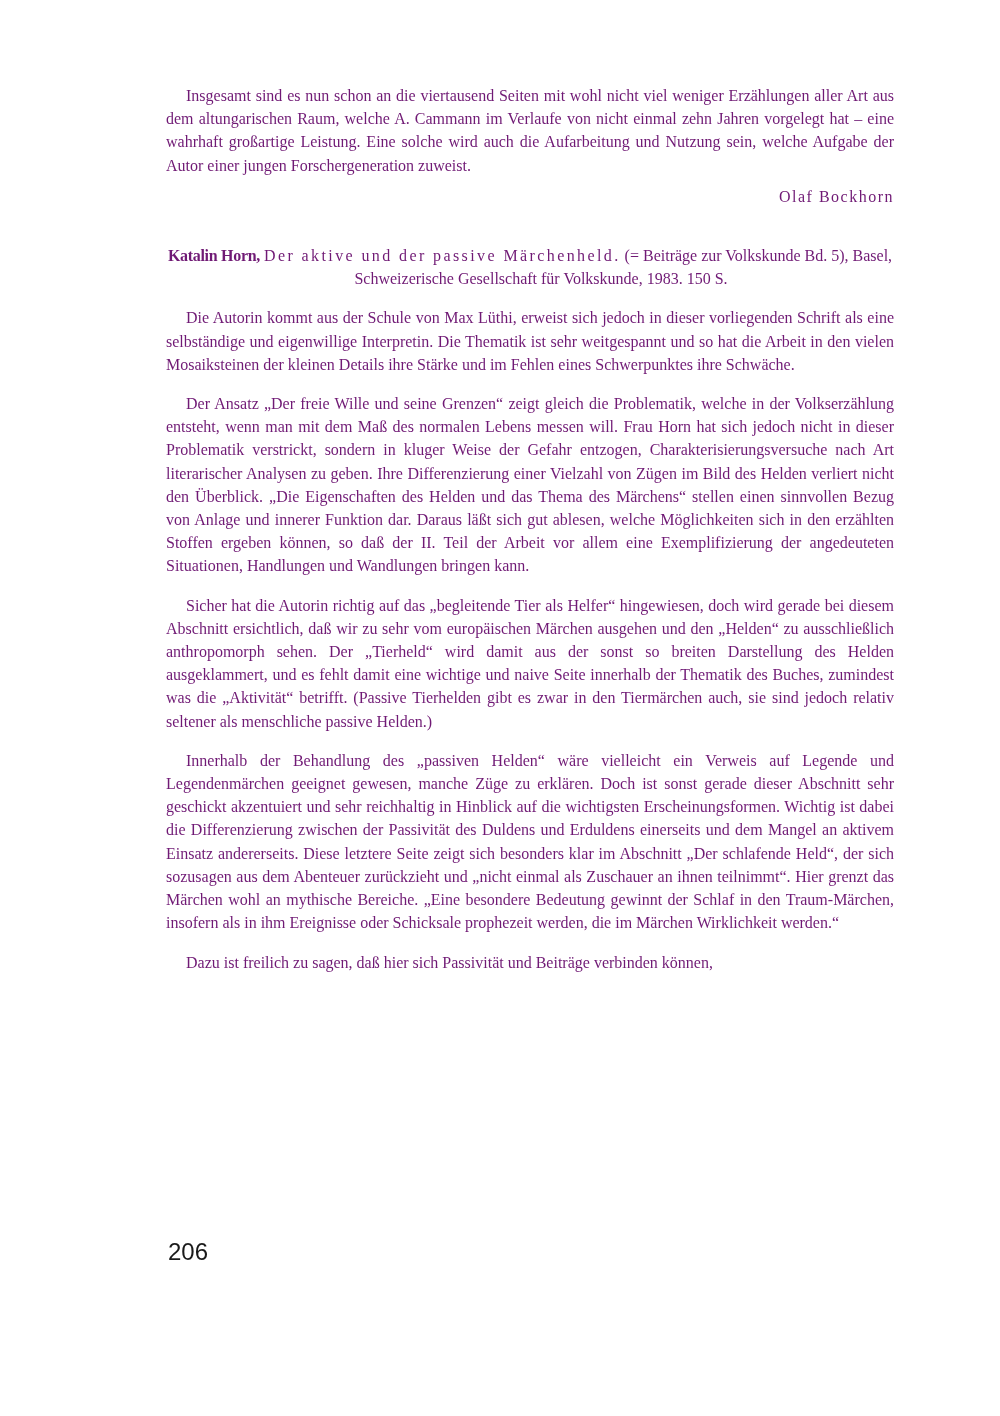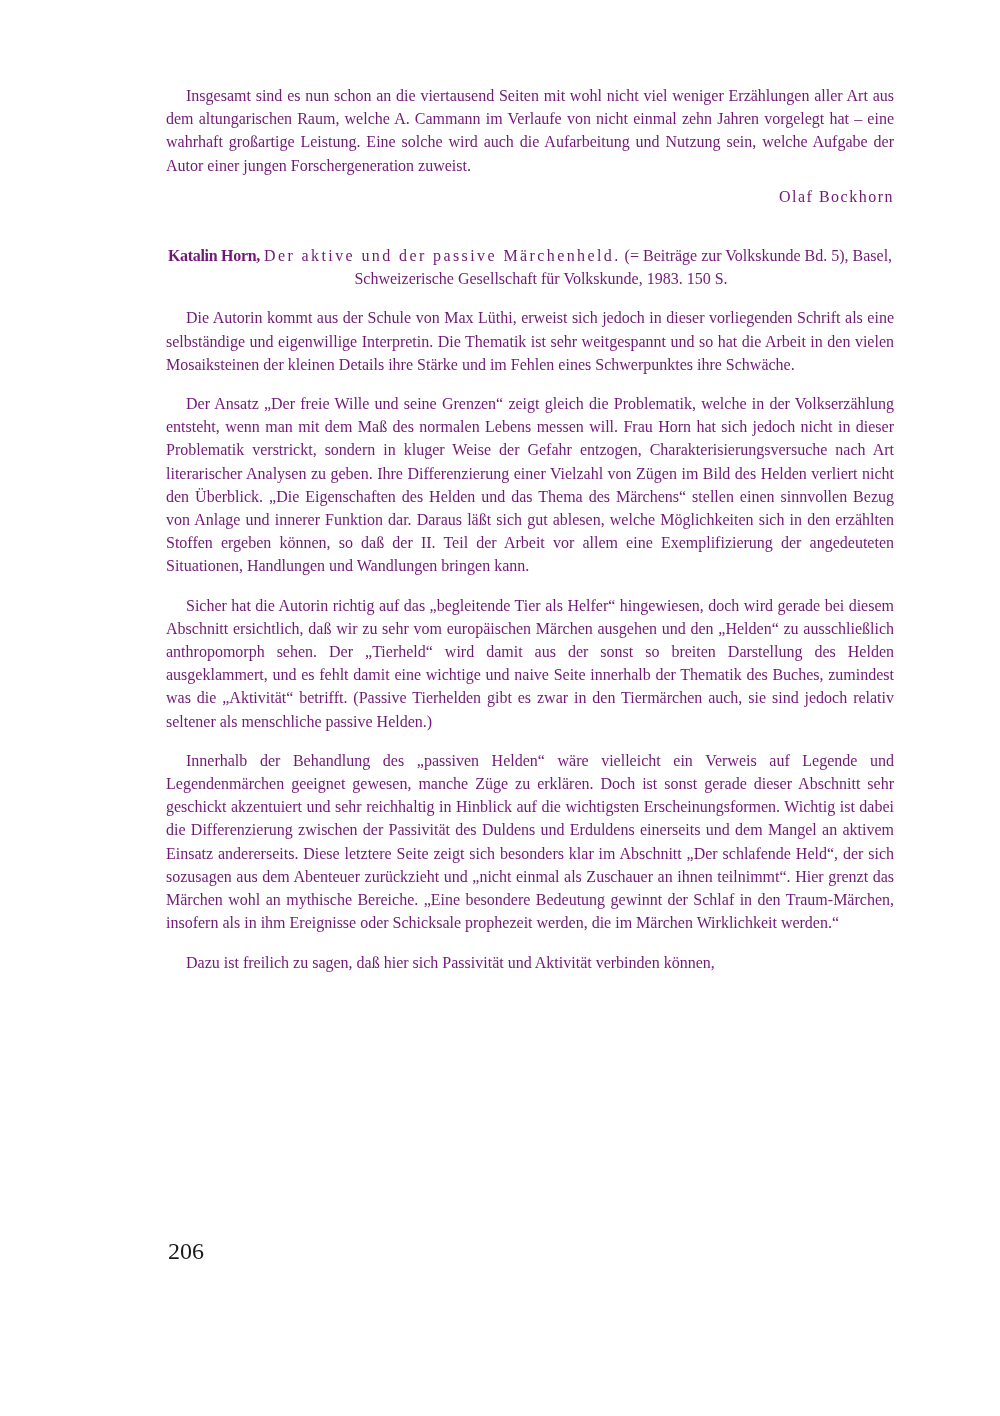--- a/index.html
+++ b/index.html
@@ -28,21 +28,21 @@
     padding-left: 22px;
     text-indent: -22px;
     text-align: center;
   }
   .author { font-weight: bold; letter-spacing: -0.3px; }
   .title-spaced { letter-spacing: 2.4px; }
   .page-number {
     position: absolute;
     left: 168px;
     top: 1238px;
-    font-family: Liberation Serif, serif;
+    font-family: Liberation Sans, sans-serif;
     font-size: 24px;
     color: #1a1a1a;
   }
 </style>
 </head>
 <body>
 
 <div class="page">
   <p class="indent">Insgesamt sind es nun schon an die viertausend Seiten mit wohl nicht viel weniger Erzählungen aller Art aus dem altungarischen Raum, welche A. Cammann im Verlaufe von nicht einmal zehn Jahren vorgelegt hat – eine wahrhaft großartige Leistung. Eine solche wird auch die Aufarbeitung und Nutzung sein, welche Aufgabe der Autor einer jungen Forschergeneration zuweist.</p>
   <p class="signature">Olaf Bockhorn</p>
@@ -50,16 +50,16 @@
   <p class="review-head">
     <span class="author">Katalin Horn,</span>
     <span class="title-spaced">Der aktive und der passive Märchenheld.</span>
     <span>(= Beiträge zur Volkskunde Bd. 5), Basel, Schweizerische Gesellschaft für Volkskunde, 1983. 150 S.</span>
   </p>
 
   <p class="indent gap">Die Autorin kommt aus der Schule von Max Lüthi, erweist sich jedoch in dieser vorliegenden Schrift als eine selbständige und eigenwillige Interpretin. Die Thematik ist sehr weitgespannt und so hat die Arbeit in den vielen Mosaiksteinen der kleinen Details ihre Stärke und im Fehlen eines Schwerpunktes ihre Schwäche.</p>
   <p class="indent gap">Der Ansatz „Der freie Wille und seine Grenzen“ zeigt gleich die Problematik, welche in der Volkserzählung entsteht, wenn man mit dem Maß des normalen Lebens messen will. Frau Horn hat sich jedoch nicht in dieser Problematik verstrickt, sondern in kluger Weise der Gefahr entzogen, Charakterisierungsversuche nach Art literarischer Analysen zu geben. Ihre Differenzierung einer Vielzahl von Zügen im Bild des Helden verliert nicht den Überblick. „Die Eigenschaften des Helden und das Thema des Märchens“ stellen einen sinnvollen Bezug von Anlage und innerer Funktion dar. Daraus läßt sich gut ablesen, welche Möglichkeiten sich in den erzählten Stoffen ergeben können, so daß der II. Teil der Arbeit vor allem eine Exemplifizierung der angedeuteten Situationen, Handlungen und Wandlungen bringen kann.</p>
   <p class="indent gap">Sicher hat die Autorin richtig auf das „begleitende Tier als Helfer“ hingewiesen, doch wird gerade bei diesem Abschnitt ersichtlich, daß wir zu sehr vom europäischen Märchen ausgehen und den „Helden“ zu ausschließlich anthropomorph sehen. Der „Tierheld“ wird damit aus der sonst so breiten Darstellung des Helden ausgeklammert, und es fehlt damit eine wichtige und naive Seite innerhalb der Thematik des Buches, zumindest was die „Aktivität“ betrifft. (Passive Tierhelden gibt es zwar in den Tiermärchen auch, sie sind jedoch relativ seltener als menschliche passive Helden.)</p>
   <p class="indent gap">Innerhalb der Behandlung des „passiven Helden“ wäre vielleicht ein Verweis auf Legende und Legendenmärchen geeignet gewesen, manche Züge zu erklären. Doch ist sonst gerade dieser Abschnitt sehr geschickt akzentuiert und sehr reichhaltig in Hinblick auf die wichtigsten Erscheinungsformen. Wichtig ist dabei die Differenzierung zwischen der Passivität des Duldens und Erduldens einerseits und dem Mangel an aktivem Einsatz andererseits. Diese letztere Seite zeigt sich besonders klar im Abschnitt „Der schlafende Held“, der sich sozusagen aus dem Abenteuer zurückzieht und „nicht einmal als Zuschauer an ihnen teilnimmt“. Hier grenzt das Märchen wohl an mythische Bereiche. „Eine besondere Bedeutung gewinnt der Schlaf in den Traum-Märchen, insofern als in ihm Ereignisse oder Schicksale prophezeit werden, die im Märchen Wirklichkeit werden.“</p>
-  <p class="indent gap">Dazu ist freilich zu sagen, daß hier sich Passivität und Aktivität verbinden können,</p>
+  <p class="indent gap">Dazu ist freilich zu sagen, daß hier sich Passivität und Beiträge verbinden können,</p>
 </div>
 
 <div class="page-number">206</div>
 
 </body></html>

